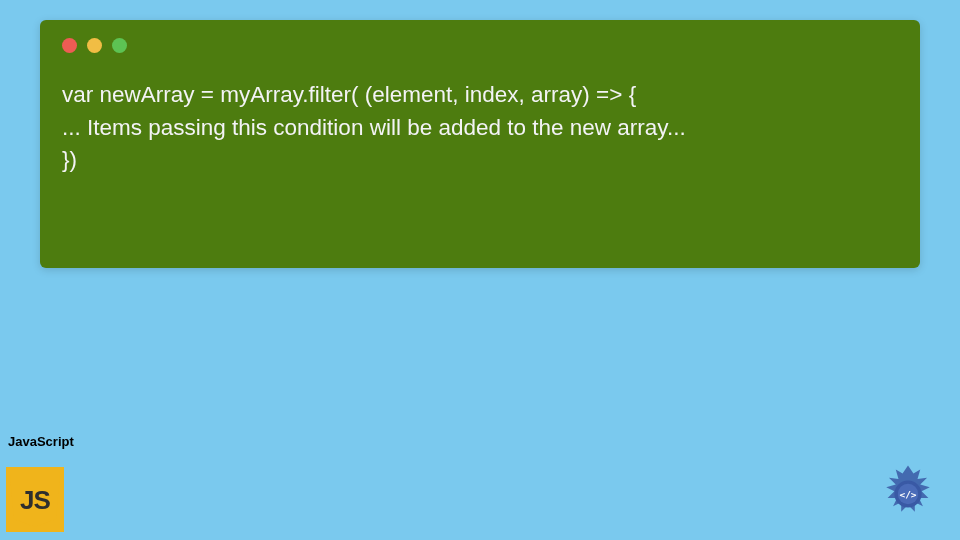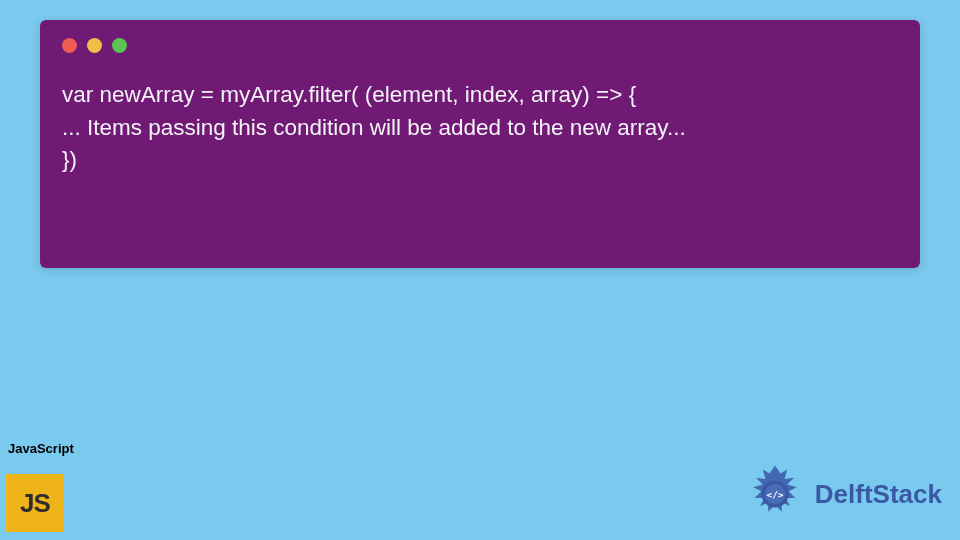--- a/index.html
+++ b/index.html
@@ -10,21 +10,21 @@
     font-family: -apple-system, BlinkMacSystemFont, "Segoe UI", Arial, sans-serif;
     position: relative;
     overflow: hidden;
   }
   .code-window {
     position: absolute;
     top: 20px;
     left: 40px;
     right: 40px;
     height: 248px;
-    background: #701a75;
+    background: #4d7c0f;
     border-radius: 6px;
     padding: 18px 22px;
     box-shadow: 0 2px 8px rgba(0,0,0,0.15);
   }
   .window-controls {
     display: flex;
     gap: 10px;
     margin-bottom: 26px;
   }
   .dot {
@@ -53,21 +53,21 @@
   }
   .js-label {
     font-size: 13px;
     font-weight: 700;
     color: #000;
     margin-bottom: 18px;
     margin-left: 2px;
   }
   .js-logo {
     width: 58px;
-    height: 58px;
+    height: 65px;
     background: #f0b41b;
     display: flex;
     flex-direction: column;
     align-items: center;
     justify-content: center;
     position: relative;
   }
   .js-text {
     color: #2e2e2e;
     font-weight: 900;
@@ -123,14 +123,13 @@
   <svg class="delft-logo" viewBox="0 0 100 100">
     <g transform="translate(50,50)">
       <g fill="#3959a5">
         <path d="M0,-42 L8,-30 L18,-36 L14,-22 L28,-24 L18,-14 L32,-10 L20,-4 L30,6 L16,6 L22,18 L10,12 L10,26 L0,16 L-10,26 L-10,12 L-22,18 L-16,6 L-30,6 L-20,-4 L-32,-10 L-18,-14 L-28,-24 L-14,-22 L-18,-36 L-8,-30 Z" opacity="0.85"></path>
       </g>
       <circle r="20" fill="#3959a5"></circle>
       <circle r="15" fill="#4a6bb8"></circle>
       <text x="0" y="6" text-anchor="middle" font-family="monospace" font-size="14" font-weight="bold" fill="#fff">&lt;/&gt;</text>
     </g>
   </svg>
-  <div class="delft-text">DelftStack</div>
 </div>
 
 </body></html>

